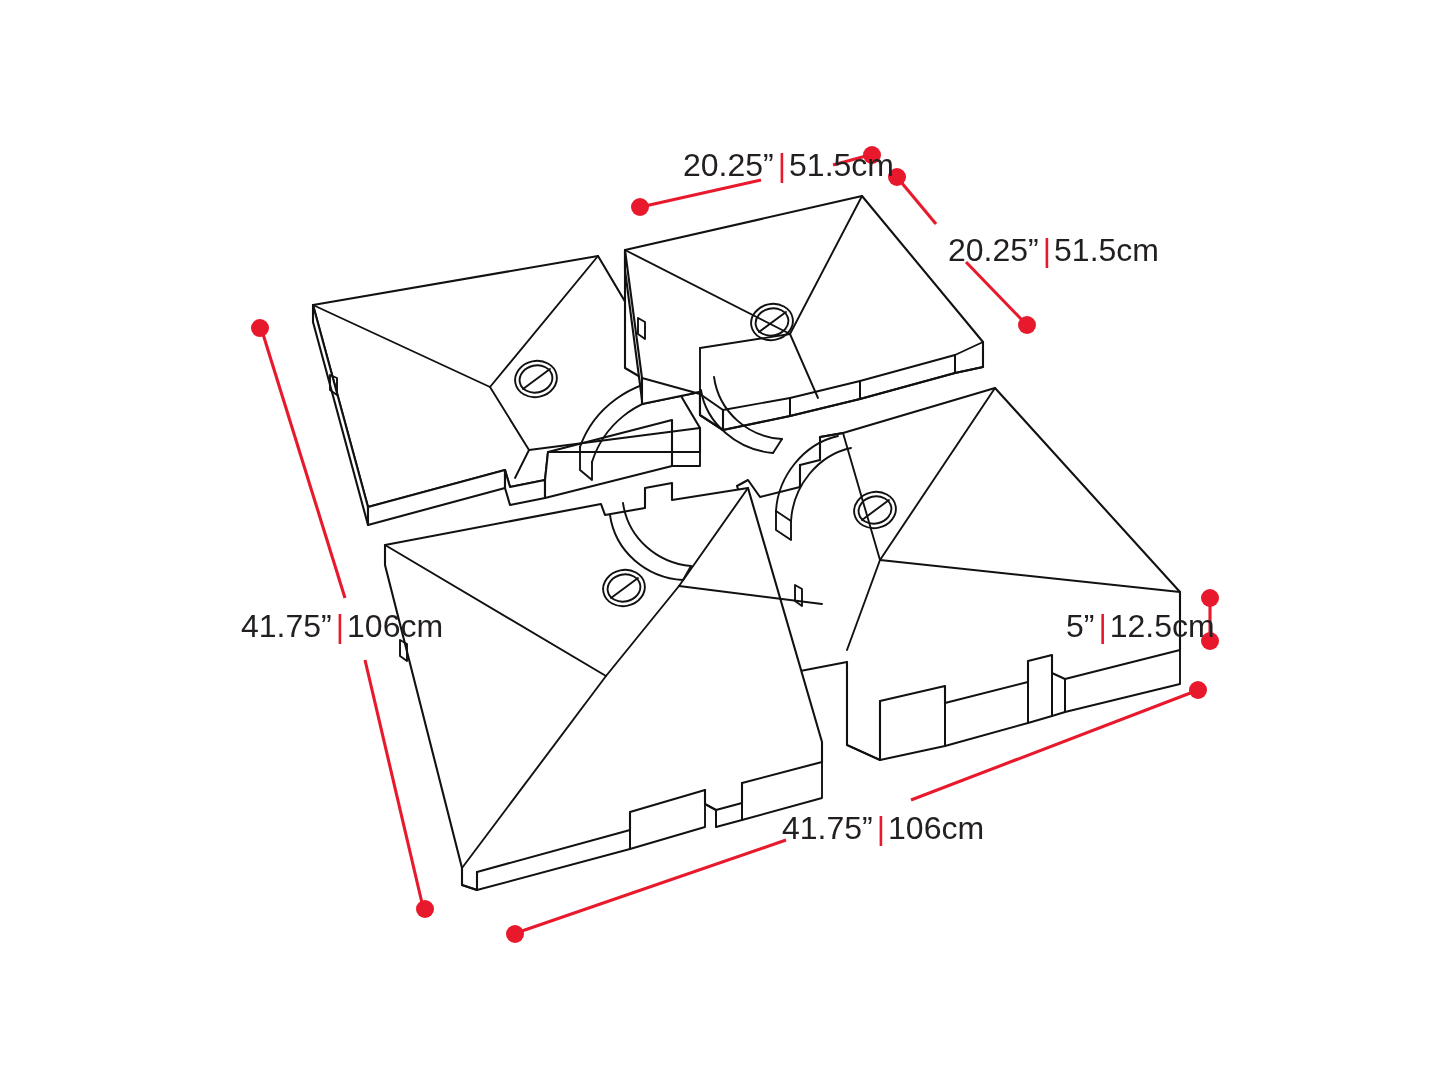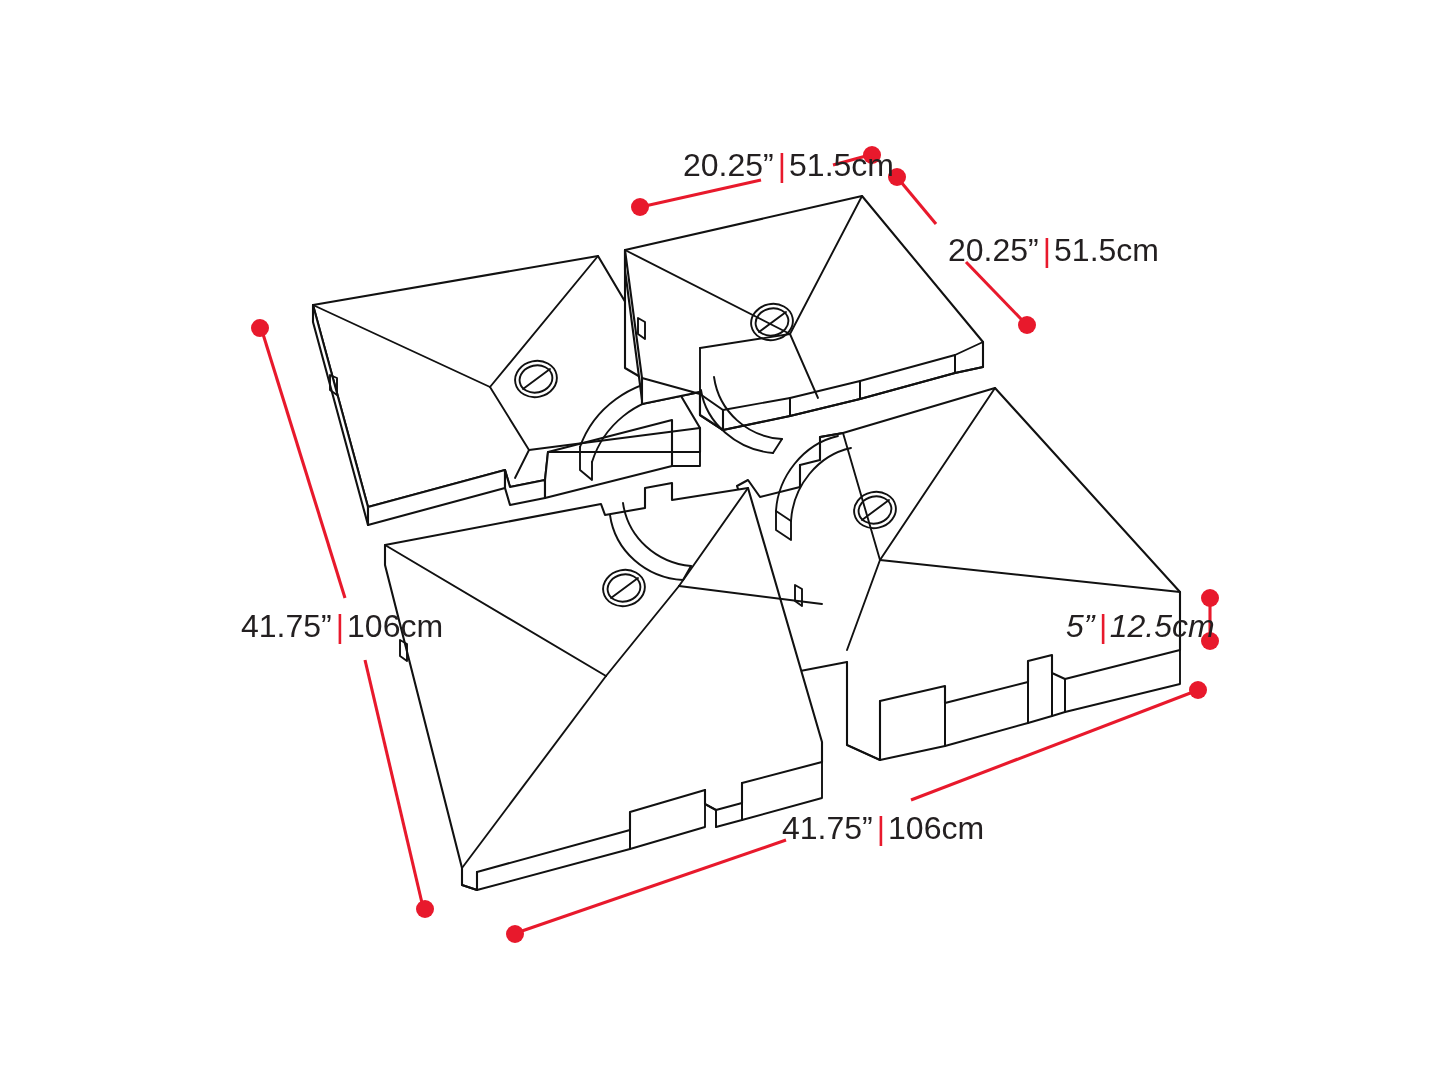--- a/index.html
+++ b/index.html
@@ -236,17 +236,17 @@
   </div>
 
   <div class="dim-label" style="left:241px; top:608px;">
     <span>41.75”</span><span class="dim-sep">|</span><span>106cm</span>
   </div>
 
   <div class="dim-label" style="left:782px; top:810px;">
     <span>41.75”</span><span class="dim-sep">|</span><span>106cm</span>
   </div>
 
-  <div class="dim-label" style="left:1066px; top:608px;font-style:italic;">
+  <div class="dim-label" style="left:1066px; top:608px;">
     <span>5”</span><span class="dim-sep">|</span><span>12.5cm</span>
   </div>
 
 </div>
 
 </body></html>

